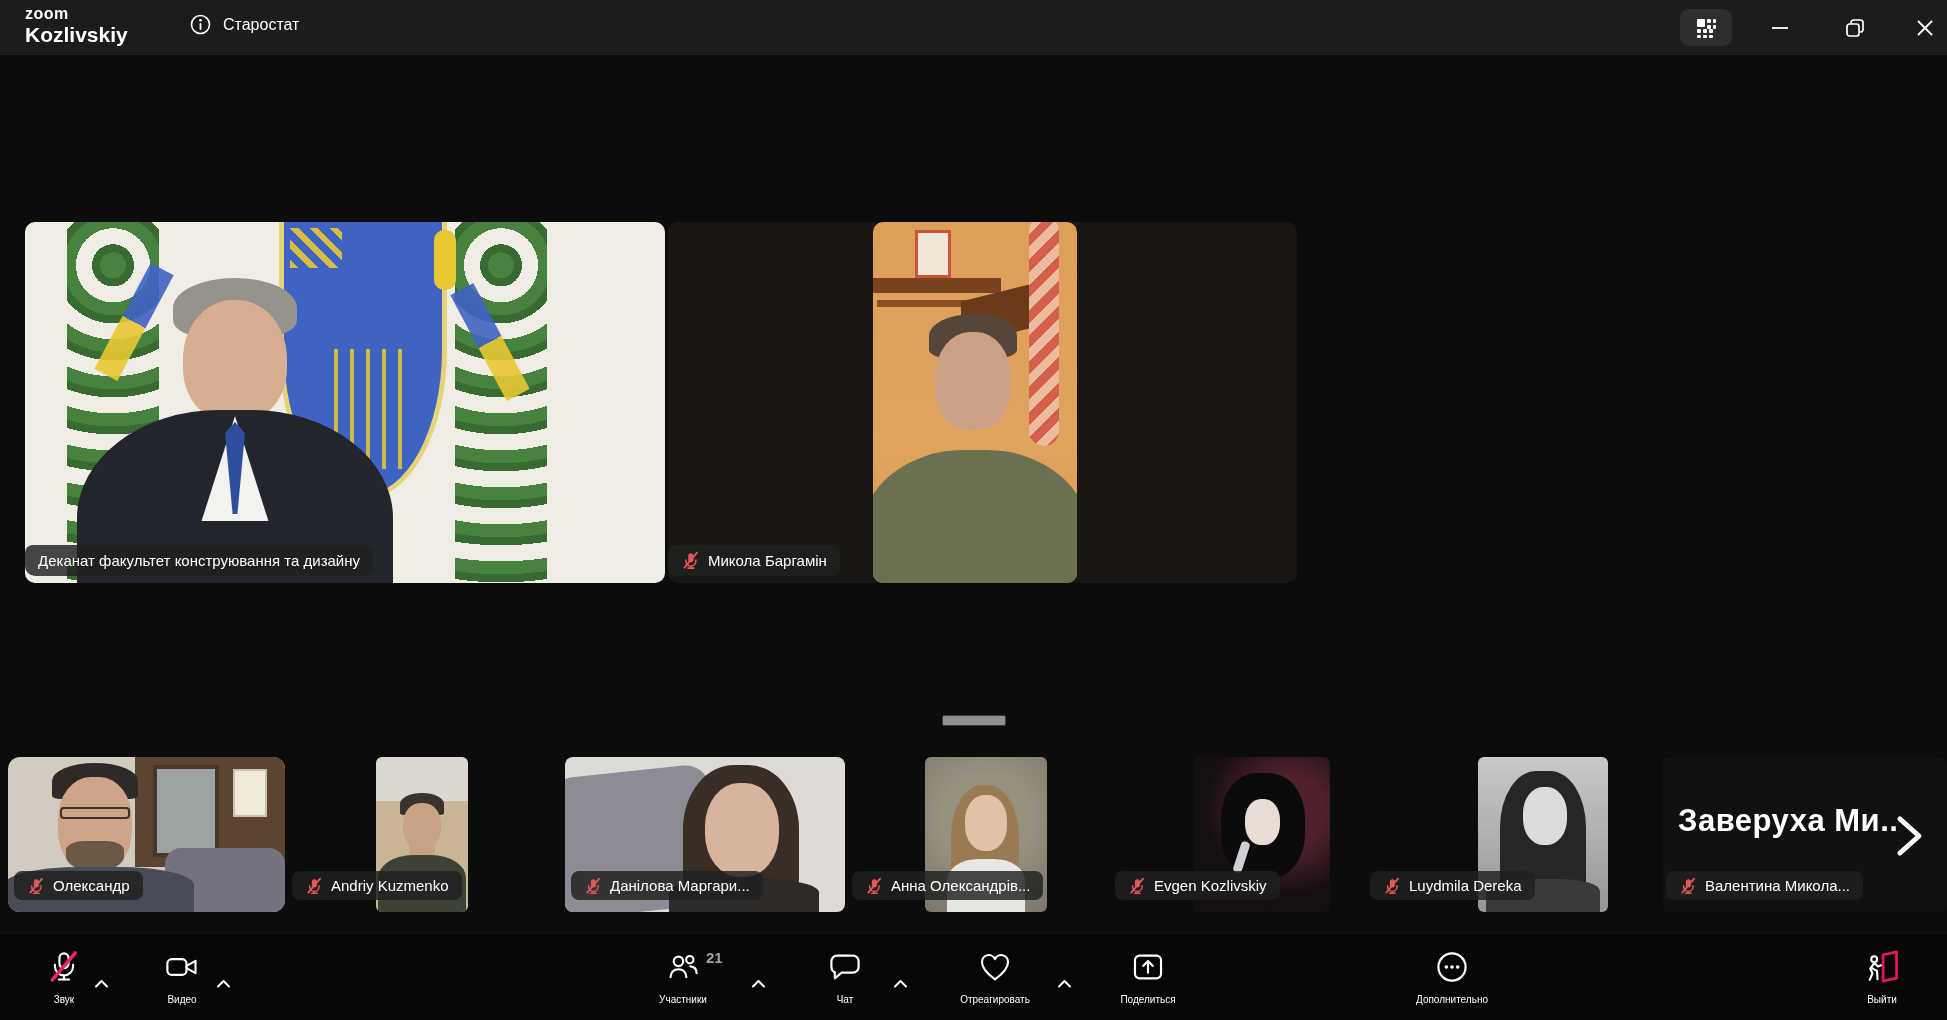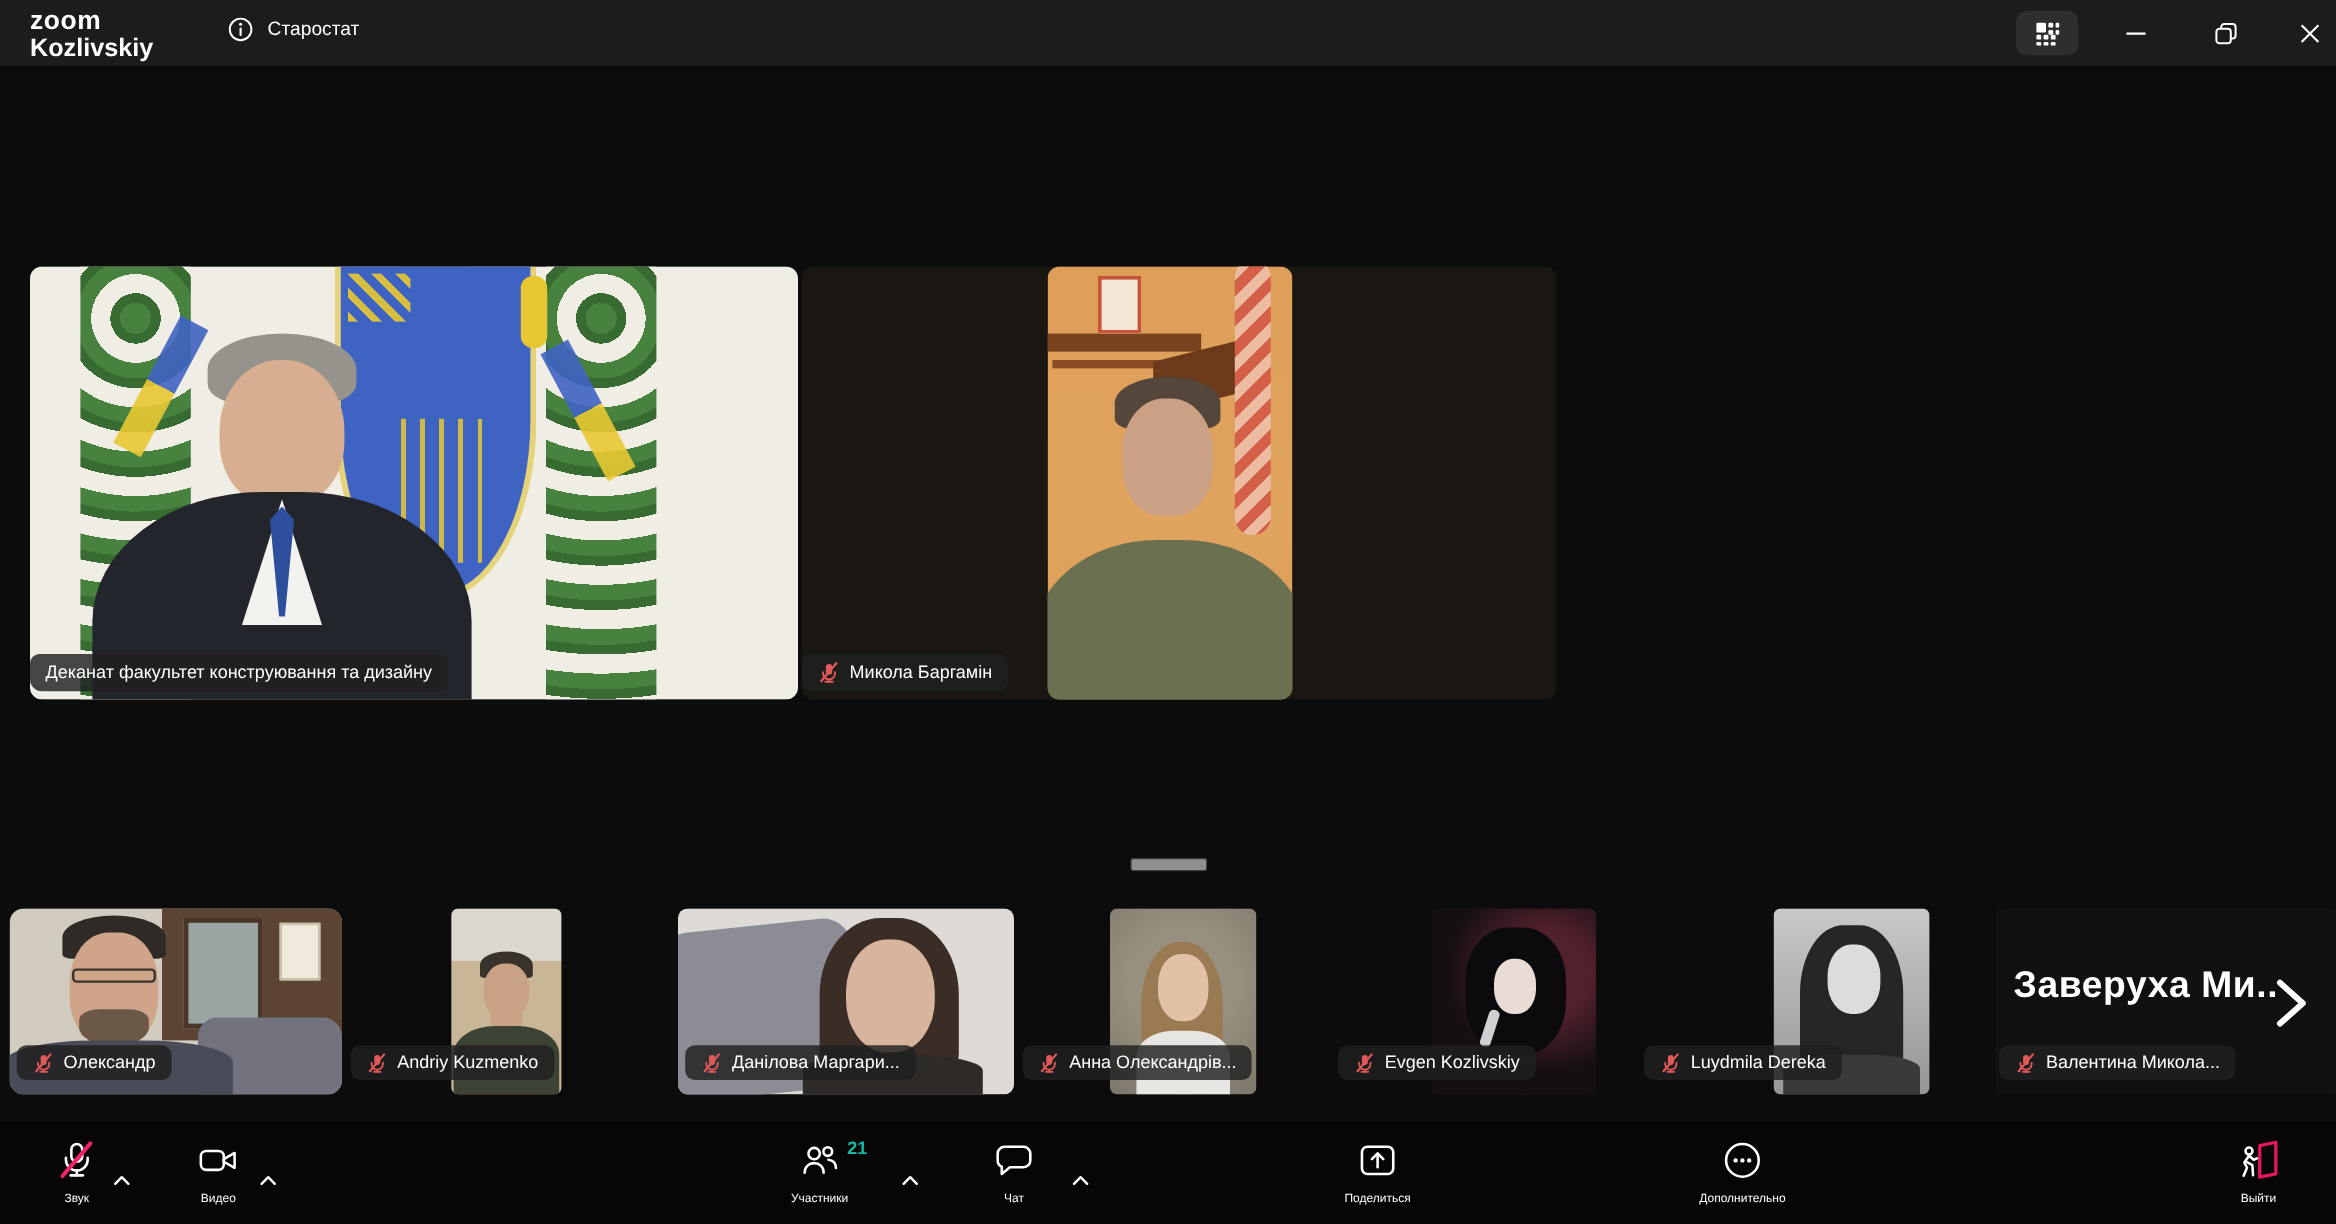--- a/index.html
+++ b/index.html
@@ -3,21 +3,21 @@
 <meta charset="utf-8">
 <style>
   * { margin:0; padding:0; box-sizing:border-box; }
   html,body { width:1947px; height:1020px; background:#000; overflow:hidden; }
   body { font-family:"Liberation Sans", sans-serif; color:#fff; }
   .app { position:relative; width:1947px; height:1020px; background:#0c0c0c; }
 
   
   .titlebar { position:absolute; left:0; top:0; width:1947px; height:55px; background:#1c1c1c; }
   .logo { position:absolute; left:25px; top:6px; line-height:1; }
-  .logo .l1 { font-size:22px; font-weight:bold; letter-spacing:.5px; }
+  .logo .l1 { font-size:16px; font-weight:bold; letter-spacing:.5px; }
   .logo .l2 { font-size:21px; font-weight:bold; margin-top:2px; }
   .meet-info { position:absolute; left:190px; top:14px; display:flex; align-items:center; gap:12px; }
   .meet-info .txt { font-size:16px; }
   .gridbtn { position:absolute; left:1680px; top:9px; width:52px; height:37px; background:#2e2e2e; border-radius:9px; display:flex; align-items:center; justify-content:center; }
   .winbtn { position:absolute; top:0; width:60px; height:55px; display:flex; align-items:center; justify-content:center; }
   .winbtn.min { left:1750px; } .winbtn.res { left:1825px; } .winbtn.cls { left:1895px; }
 
   
   .stage { position:absolute; left:0; top:55px; width:1947px; height:880px; background:#0c0c0c; }
 
@@ -126,21 +126,21 @@
   .sc-luydmila { background:linear-gradient(180deg,#c9c9c9,#969696); }
   .l-hair { position:absolute; left:22px; top:14px; width:86px; height:134px; background:#262626; border-radius:42% 42% 18% 18%; }
   .l-face { position:absolute; left:45px; top:30px; width:44px; height:58px; background:#dcdcdc; border-radius:45%; }
   .l-torso { position:absolute; left:8px; top:122px; width:114px; height:33px; background:#3a3a3a; border-radius:36% 36% 0 0; }
 
   
   .toolbar { position:absolute; left:0; top:935px; width:1947px; height:85px; background:#060606; }
   .tb-item { position:absolute; top:12px; transform:translateX(-50%); display:flex; flex-direction:column; align-items:center; width:160px; }
   .tb-icon { height:40px; display:flex; align-items:center; justify-content:center; }
   .tb-label { font-size:10px; margin-top:7px; white-space:nowrap; }
-  .tb-count { position:absolute; font-size:15px; font-weight:bold; color:#14b8a6; }
+  .tb-count { position:absolute; font-size:15px; font-weight:bold; color:#a3a3a3; }
   .tb-caret { position:absolute; top:28px; width:22px; height:16px; display:flex; align-items:center; justify-content:center; }
   svg { display:block; }
 </style>
 </head>
 <body>
 
 <div class="app">
 
   <div class="titlebar">
     <div class="logo">
@@ -480,20 +480,33 @@
         </svg>
       </div>
       <div class="tb-label">Чат</div>
       <div class="tb-caret" style="left:calc(50% + 44px);">
         <svg width="15" height="9" viewBox="0 0 15 9">
             <polyline points="2,7.5 7.5,2 13,7.5" fill="none" stroke="#fff" stroke-width="2" stroke-linecap="round" stroke-linejoin="round"></polyline>
           </svg>
       </div>
     </div>
 
+    <div class="tb-item" style="left:995px;">
+      <div class="tb-icon">
+        <svg width="34" height="32" viewBox="0 0 30 28" fill="none" stroke="#fff" stroke-width="1.9" stroke-linejoin="round">
+          <path d="M15 25 C7 19 3.5 14 3.5 9.5 a6 6 0 0 1 11.5 -2.4 a6 6 0 0 1 11.5 2.4 C26.5 14 23 19 15 25 Z"></path>
+        </svg>
+      </div>
+      <div class="tb-label">Отреагировать</div>
+      <div class="tb-caret" style="left:calc(50% + 58px);">
+        <svg width="15" height="9" viewBox="0 0 15 9">
+            <polyline points="2,7.5 7.5,2 13,7.5" fill="none" stroke="#fff" stroke-width="2" stroke-linecap="round" stroke-linejoin="round"></polyline>
+          </svg>
+      </div>
+    </div>
 
     <div class="tb-item" style="left:1148px;">
       <div class="tb-icon">
         <svg width="34" height="32" viewBox="0 0 30 28" fill="none" stroke="#fff" stroke-width="1.9" stroke-linecap="round" stroke-linejoin="round">
           <rect x="3.5" y="4" width="23" height="20" rx="4"></rect>
           <line x1="15" y1="19" x2="15" y2="9.5"></line>
           <polyline points="10.8,13 15,8.8 19.2,13"></polyline>
         </svg>
       </div>
       <div class="tb-label">Поделиться</div>

